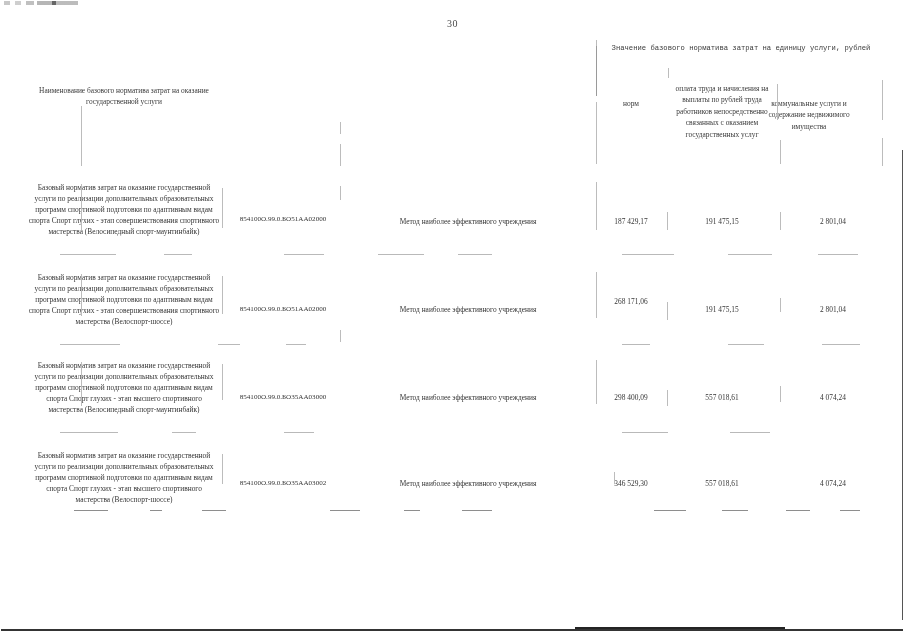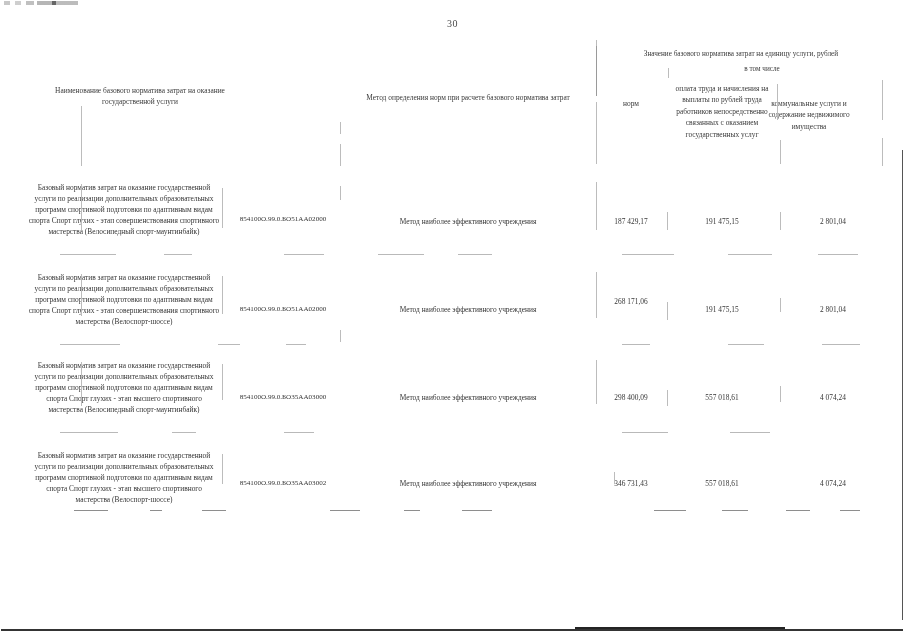--- a/index.html
+++ b/index.html
@@ -76,29 +76,30 @@
     height: 128px;
   }
   .hdr-cell {
     position: absolute;
     text-align: center;
     color: #3a3a3a;
   }
 
   
   .h-span {
-    left: 576px; top: 9px; width: 286px;
+    left: 576px; top: 3px; width: 286px;
     font-size: 7.2px;
+    font-family: Liberation Mono, monospace;
   }
   .h-sub {
     left: 618px; top: 24px; width: 244px;
     font-size: 7.2px;
   }
 
-  .h-name    { left: 22px;   top: 45px;  width: 192px; line-height: 1.5; }
+  .h-name    { left: 6px;   top: 45px;  width: 192px; line-height: 1.5; }
   .h-reg     { left: 204px; top: 45px;  width: 112px; line-height: 1.5; }
   .h-method  { left: 322px; top: 52px;  width: 248px; }
   .h-total   { left: 578px; top: 58px;  width: 62px; }
   .h-salary  { left: 646px; top: 43px;  width: 108px; line-height: 1.55; }
   .h-comm    { left: 736px; top: 58px;  width: 102px; line-height: 1.55; }
 
   
   .vr {
     position: absolute;
     width: 1px;
@@ -138,24 +139,22 @@
 <div class="sheet-edge-bottom"></div>
 <div class="sheet-edge-bottom2"></div>
 
 <div class="page-number">30</div>
 
 <div class="doc-table">
 
   <div class="hdr">
 
     <div class="hdr-cell h-span">Значение базового норматива затрат на единицу услуги, рублей</div>
-    <div class="hdr-cell h-sub">в том числе</div>
 
     <div class="hdr-cell h-name">Наименование базового норматива затрат на оказание государственной услуги</div>
-    <div class="hdr-cell h-method">Метод определения норм при расчете базового норматива затрат</div>
     <div class="hdr-cell h-total">норм</div>
     <div class="hdr-cell h-salary">оплата труда и начисления на выплаты по рублей труда работников непосредственно связанных с оказанием государственных услуг</div>
     <div class="hdr-cell h-comm">коммунальные услуги и содержание недвижимого имущества</div>
 
     <div class="vr" style="left:574px; top:4px;  height:52px;"></div>
     <div class="vr faint" style="left:574px; top:62px; height:62px;"></div>
     <div class="vr faint" style="left:59px;  top:66px; height:60px;"></div>
     <div class="vr faint" style="left:318px; top:82px; height:12px;"></div>
     <div class="vr faint" style="left:318px; top:104px; height:22px;"></div>
     <div class="vr faint" style="left:755px; top:44px; height:36px;"></div>
@@ -232,21 +231,21 @@
     <div class="hr-frag" style="left:150px; top:82px; width:24px;"></div>
     <div class="hr-frag" style="left:262px; top:82px; width:30px;"></div>
     <div class="hr-frag" style="left:600px; top:82px; width:46px;"></div>
     <div class="hr-frag" style="left:708px; top:82px; width:40px;"></div>
   </div>
 
   <div class="row" style="height:86px;">
     <div class="cell c-name" style="top:10px;">Базовый норматив затрат на оказание государственной услуги по реализации дополнительных образовательных программ спортивной подготовки по адаптивным видам спорта Спорт глухих - этап высшего спортивного мастерства (Велоспорт-шоссе)</div>
     <div class="cell c-reg" style="top:38px;">854100О.99.0.БО35АА03002</div>
     <div class="cell c-method" style="top:38px;">Метод наиболее эффективного учреждения</div>
-    <div class="cell c-total" style="top:38px;">346 731,43</div>
+    <div class="cell c-total" style="top:38px;">346 529,30</div>
     <div class="cell c-salary" style="top:38px;">557 018,61</div>
     <div class="cell c-comm" style="top:38px;">4 074,24</div>
 
     <div class="vr faint" style="left:200px; top:14px; height:30px;"></div>
     <div class="vr faint" style="left:592px; top:32px; height:12px;"></div>
 
     <div class="hr-frag dark" style="left:52px;  top:70px; width:34px;"></div>
     <div class="hr-frag dark" style="left:128px; top:70px; width:12px;"></div>
     <div class="hr-frag dark" style="left:180px; top:70px; width:24px;"></div>
     <div class="hr-frag dark" style="left:308px; top:70px; width:30px;"></div>

